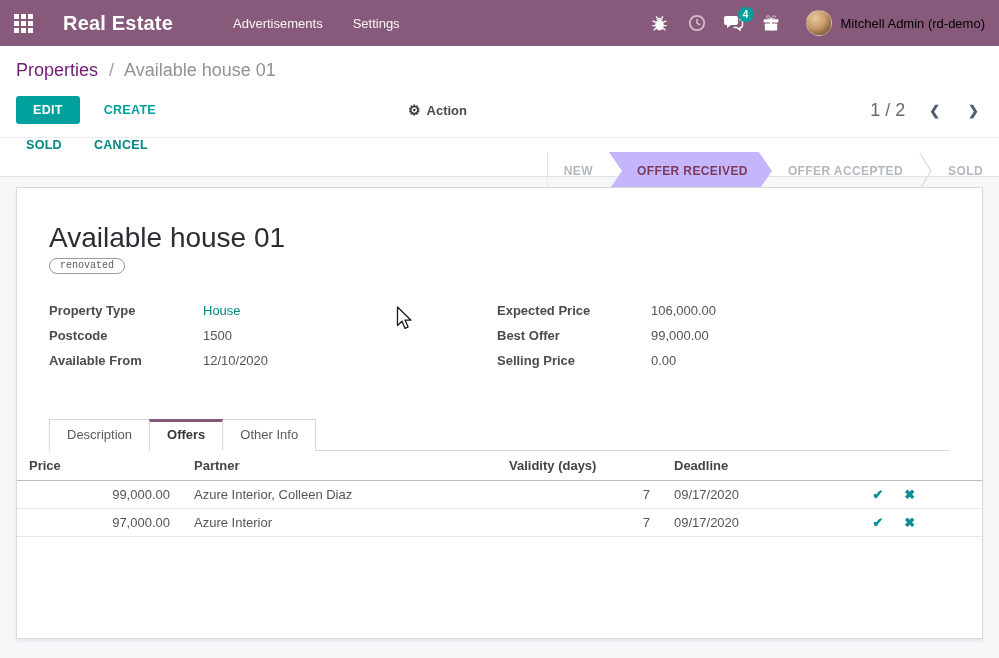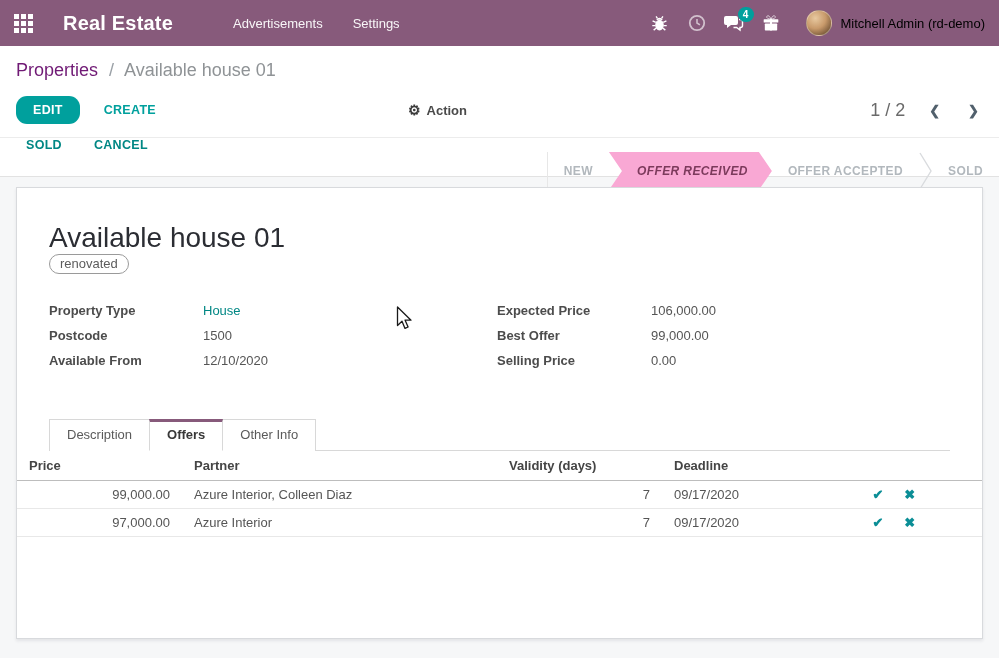--- a/index.html
+++ b/index.html
@@ -29,52 +29,52 @@
   .user-name { font-size:13px; color:#000000; }
 
   
   .control-panel { background:#fff; padding:14px 16px 12px; border-bottom:1px solid #ececec; }
   .breadcrumb { font-size:18px; margin-bottom:14px; }
   .breadcrumb .crumb-link { color:#701a75; cursor:pointer; }
   .breadcrumb .crumb-sep { color:#9aa0a6; margin:0 6px; }
   .breadcrumb .crumb-current { color:#8f9396; }
   .cp-buttons { display:flex; align-items:center; position:relative; height:30px; }
   .btn-edit { background:#00A09D; color:#fff; border:none; font-weight:700; font-size:12.5px;
-    padding:7px 17px; border-radius:11px; cursor:pointer; letter-spacing:.3px;
+    padding:7px 17px; border-radius:3px; cursor:pointer; letter-spacing:.3px;
     font-family:"Liberation Sans", sans-serif; }
   .btn-create { background:none; border:none; color:#00A09D; font-weight:700; font-size:12.5px;
     margin-left:24px; cursor:pointer; letter-spacing:.3px; font-family:"Liberation Sans", sans-serif; }
   .action-menu { position:absolute; left:392px; display:flex; align-items:center; gap:6px;
     cursor:pointer; color:#4a4a4a; font-size:13px; font-weight:700; }
   .gear { font-size:14px; color:#3c3c3c; }
   .pager { margin-left:auto; display:flex; align-items:center; gap:20px; }
   .pager-value { font-size:18px; color:#6a6a6a; }
   .pager-btn { background:none; border:none; color:#51606c; font-size:13px; font-weight:700;
     cursor:pointer; padding:2px 4px; font-family:"Liberation Sans", sans-serif; }
 
   
   .statusbar { height:39px; background:#fff; border-bottom:1px solid #e2e2e2;
     display:flex; align-items:stretch;flex-direction:column; }
   .state-buttons { display:flex; align-items:center; gap:32px; padding-left:26px; }
   .state-btn { background:none; border:none; color:#008784; font-weight:700; font-size:12.5px;
     letter-spacing:.3px; cursor:pointer; font-family:"Liberation Sans", sans-serif; }
   .steps { margin-left:auto; display:flex; align-items:stretch; border-left:1px solid #e7e7e7; }
   .step { display:flex; align-items:center; padding:0 16px; font-size:12px; font-weight:700;
     letter-spacing:.4px; color:#b2b8bd; cursor:pointer; white-space:nowrap; }
-  .step.active { background:#f9a8d4; color:#7c3a5c; padding:0 24px 0 28px;
-    clip-path:polygon(0 0, calc(100% - 13px) 0, 100% 50%, calc(100% - 13px) 100%, 0 100%, 13px 50%);font-style:italic; }
+  .step.active { background:#c4b5fd; color:#7c3a5c; padding:0 24px 0 28px;
+    clip-path:polygon(0 0, calc(100% - 13px) 0, 100% 50%, calc(100% - 13px) 100%, 0 100%, 13px 50%); }
   .step-sep { display:flex; align-items:center; }
 
   
   .content { background:#f6f7f8; height:487px; padding:10px 16px 0; }
   .sheet { background:#fff; border:1px solid #d8dadd; box-shadow:0 2px 3px rgba(60,60,80,.10);
     height:452px; padding:0 32px; position:relative; }
   .sheet-title { margin-top:34px; font-size:28px; font-weight:400; color:#2b2d33; }
   .tag-pill { display:inline-block; margin-top:0; border:1px solid #9a9a9a; border-radius:10px;
-    padding:1px 10px 2px; font-size:13px; color:#5c5c5c; }
+    padding:1px 10px 2px; font-size:10px; color:#5c5c5c;font-family:Liberation Mono, monospace; }
   .fields { display:flex; margin-top:28px; }
   .fields .fcol-left { width:448px; }
   .fields .fcol-right { flex:1; }
   .field-row { display:flex; margin-bottom:8px; line-height:17px; }
   .field-label { width:154px; font-weight:700; font-size:13px; color:#4c4c4c; }
   .field-value { font-size:13px; color:#555; }
   .field-value.link { color:#008784; cursor:pointer; }
 
   
   .tabs { margin-top:42px; display:flex; border-bottom:1px solid #d8d8d8; }

